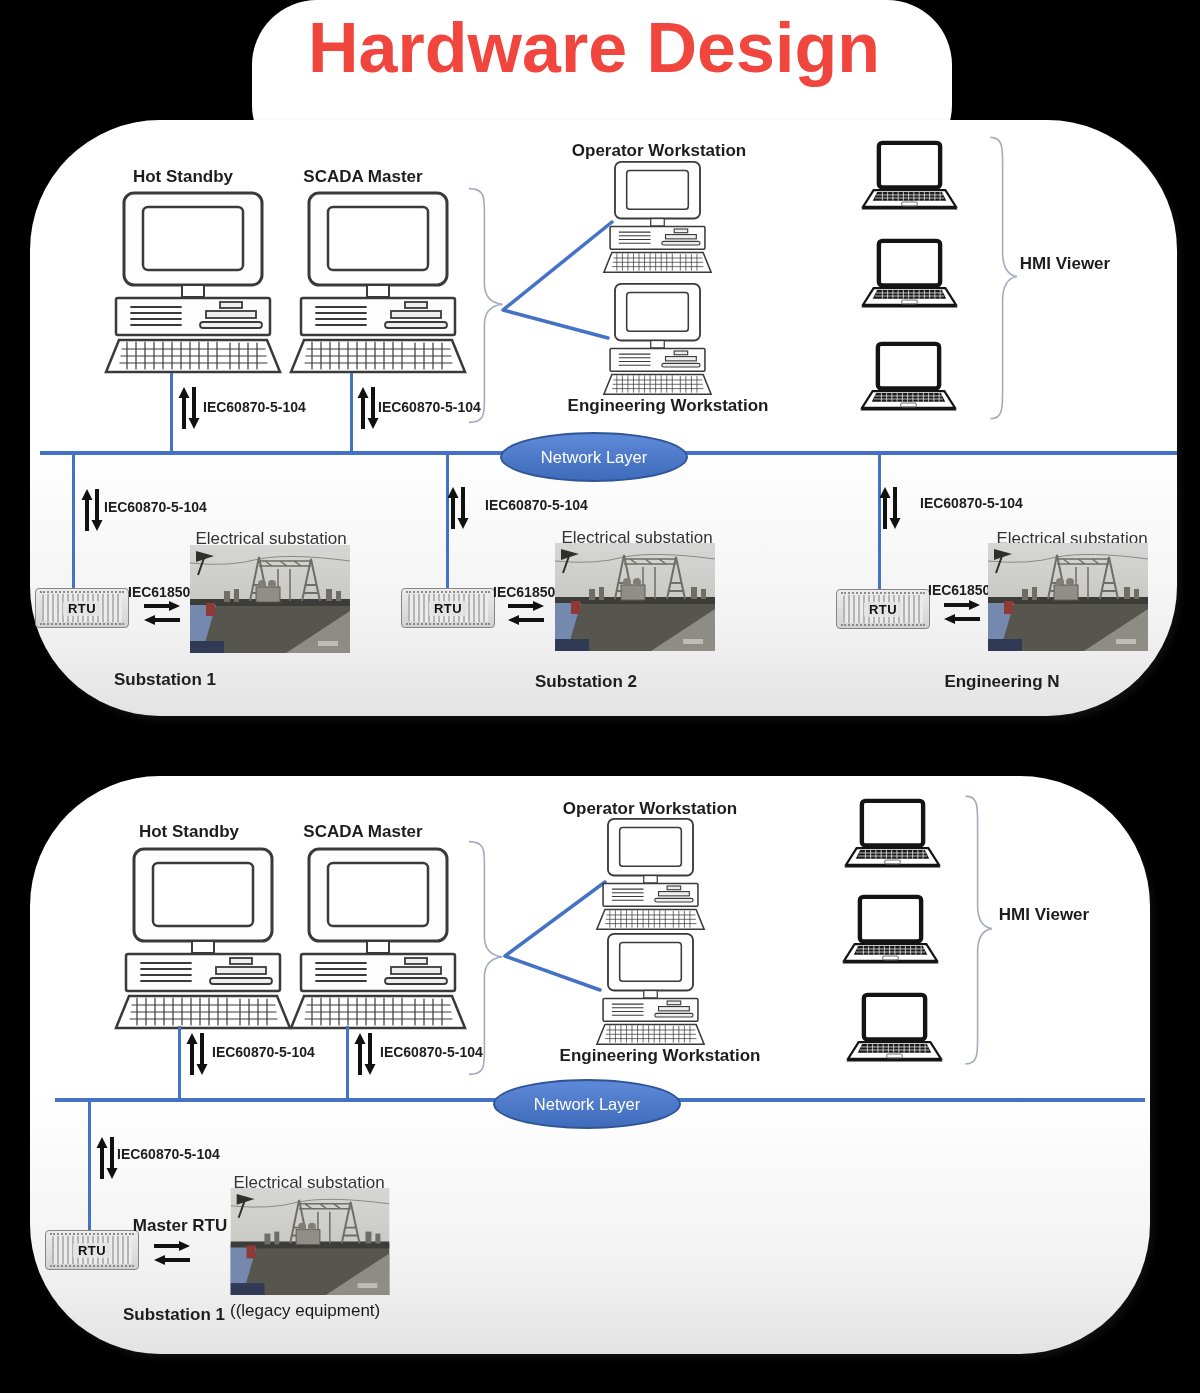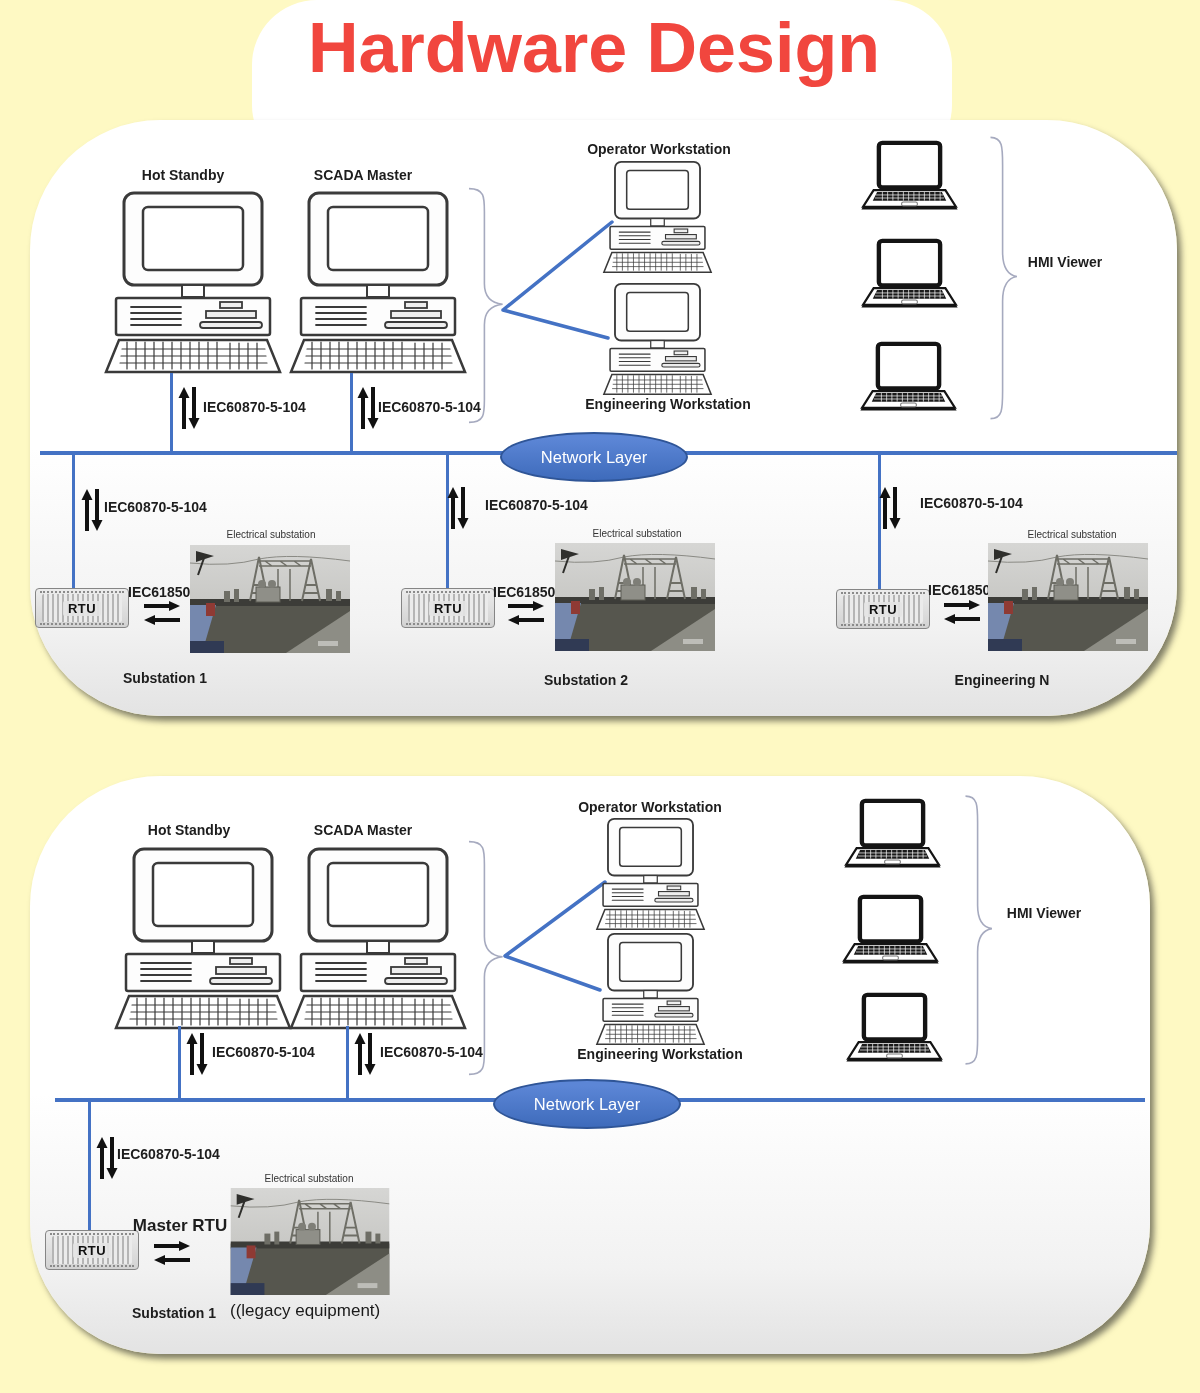--- a/index.html
+++ b/index.html
@@ -1,30 +1,30 @@
 <!DOCTYPE html>
 <html><head>
 <meta charset="utf-8">
 <style>
   html,body{margin:0;padding:0;background:#4A684A;}
-  .stage{position:relative;width:1200px;height:1393px;background:#fef9c3;
+  .stage{position:relative;width:1200px;height:1393px;background:#000000;
          font-family:"Liberation Sans",sans-serif;overflow:hidden;}
   .band{position:absolute;left:252px;top:0;width:700px;height:170px;background:#fff;border-radius:65px;}
   .ttl{position:absolute;left:594px;top:8px;transform:translateX(-50%);
        font-size:70px;font-weight:bold;color:#F1463E;white-space:nowrap;}
   .panel{position:absolute;border-radius:130px;
          background:linear-gradient(180deg,#ffffff 55%,#f2f2f2 85%,#e3e3e3 100%);
          box-shadow:4px 5px 6px rgba(25,25,25,.55);}
   #panel1{left:30px;top:120px;width:1147px;height:596px;}
   #panel2{left:30px;top:776px;width:1120px;height:578px;}
   .abs{position:absolute;}
-  .lbl{position:absolute;transform:translateX(-50%);font-size:14px;font-weight:bold;
+  .lbl{position:absolute;transform:translateX(-50%);font-size:17px;font-weight:bold;
        color:#1d1d1d;white-space:nowrap;}
   .iec{position:absolute;font-size:14px;font-weight:bold;color:#1d1d1d;white-space:nowrap;}
-  .cap{position:absolute;transform:translateX(-50%);font-size:10px;color:#333;white-space:nowrap;}
+  .cap{position:absolute;transform:translateX(-50%);font-size:17px;color:#333;white-space:nowrap;}
   .note{position:absolute;font-size:17px;color:#1a1a1a;white-space:nowrap;}
   .vline{position:absolute;width:3px;background:#4472C4;}
   .hline{position:absolute;height:4px;background:#4472C4;}
   .ellipse{position:absolute;width:184px;height:46px;border-radius:50%;
            background:linear-gradient(#5c86d6 10%,#3e6bbb);border:2px solid #2F5597;
            color:#fff;display:flex;align-items:center;justify-content:center;font-size:16.5px;}
   .rtu{position:absolute;width:92px;height:38px;border:1.5px solid #858585;border-radius:4px;
        background:linear-gradient(#ececec,#d2d2d2);display:flex;align-items:center;justify-content:center;}
   .rtu::before{content:"";position:absolute;inset:5px 6px;
        background:repeating-linear-gradient(90deg,#b5b5b5 0 2px,#ebebeb 2px 5px);border-radius:2px;}

